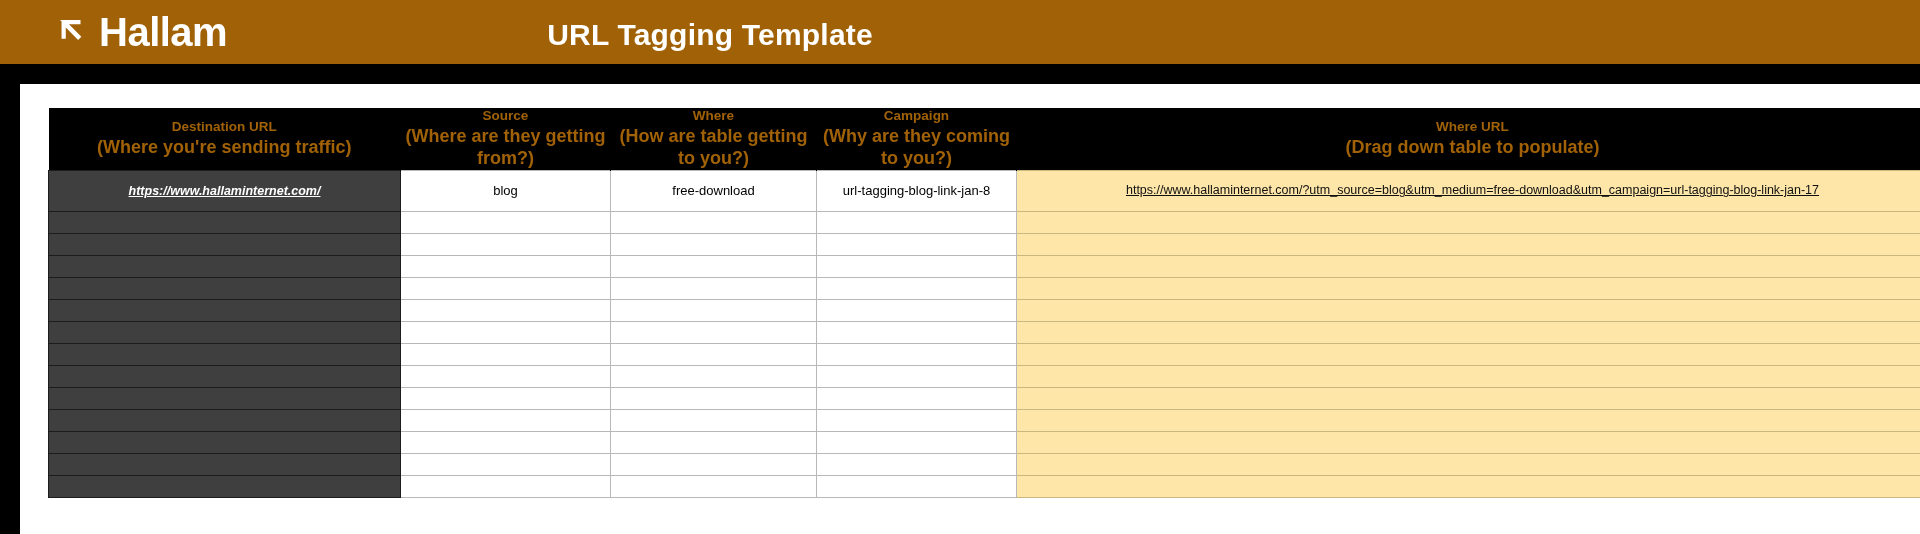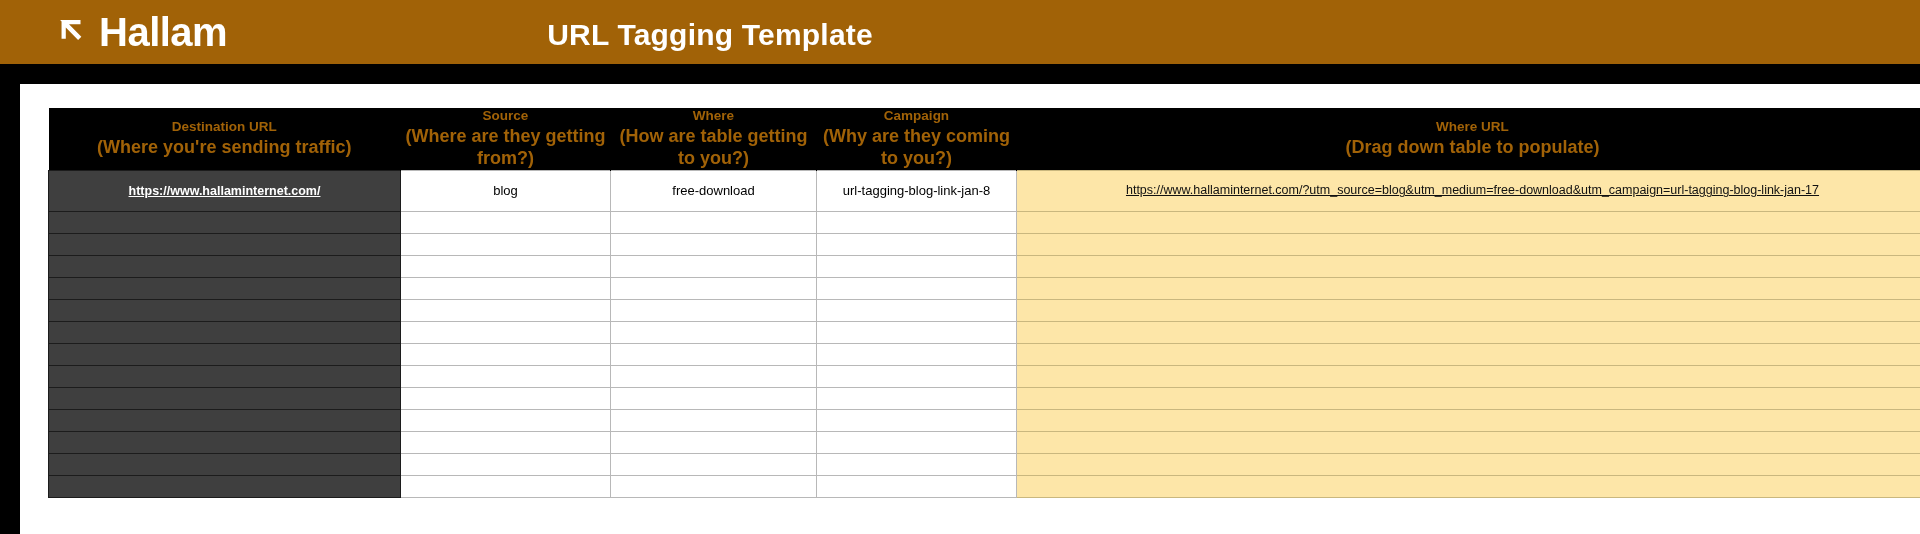--- a/index.html
+++ b/index.html
@@ -125,20 +125,21 @@
     color: #000000;
     text-align: center;
     vertical-align: middle;
     border: 1px solid #b8b8b8;
   }
 
   td.dest {
     background: #3f3f3f;
     color: #ffffff;
     border: 1px solid #1c1c1c;
+    font-style: italic;
   }
   td.dest a {
     color: #ffffff;
     text-decoration: underline;
     font-size: 12.5px;
     font-weight: 700;
   }
 
   td.plain {
     background: #ffffff;

